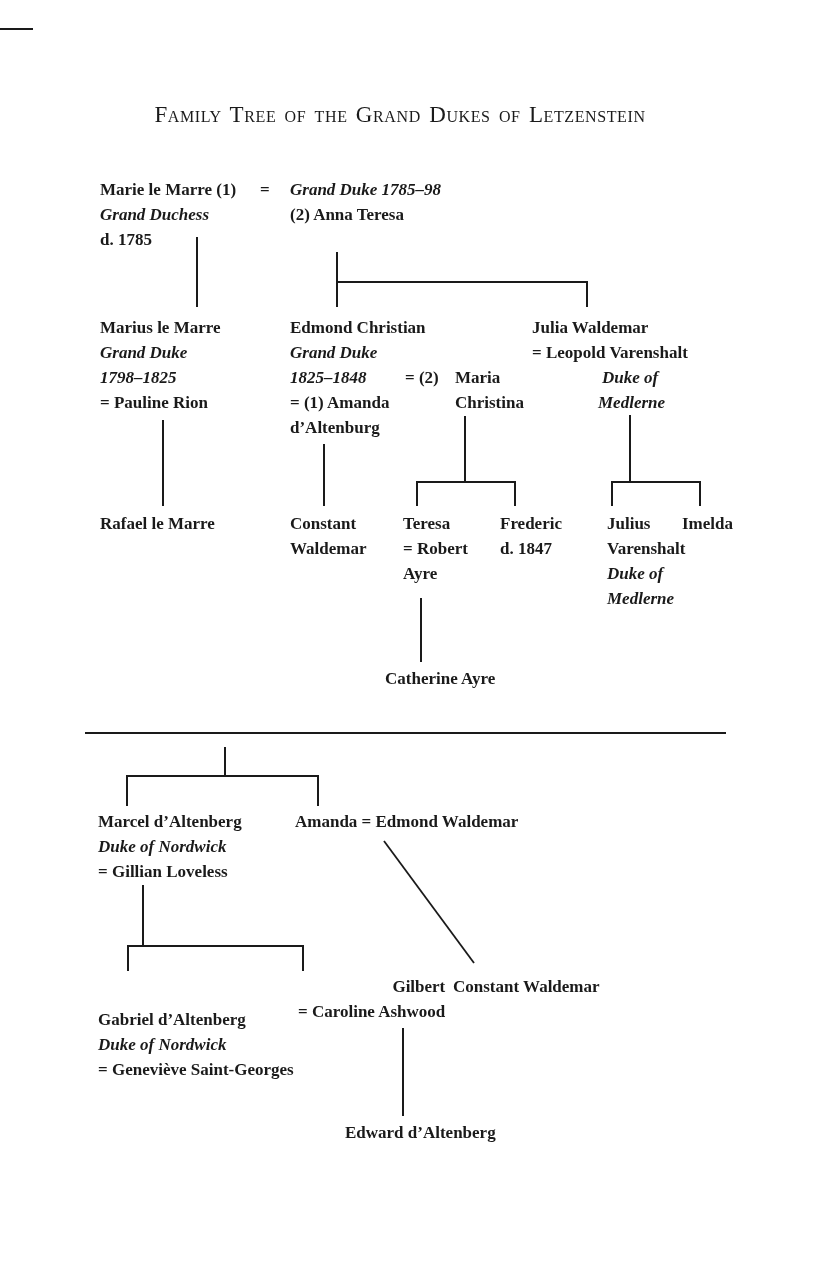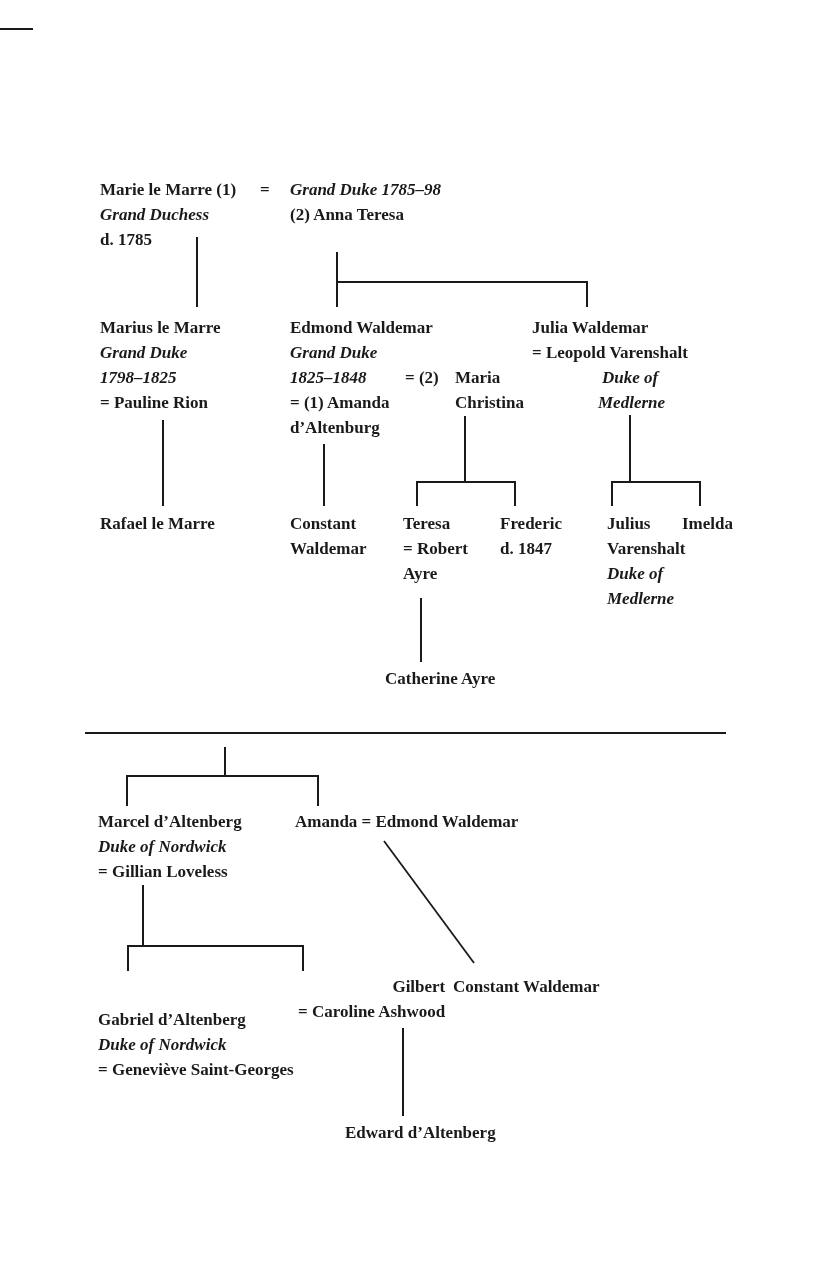--- a/index.html
+++ b/index.html
@@ -38,20 +38,21 @@
     white-space: nowrap;
   }
   .ln.r { font-style: normal; font-weight: 700; }
   .ln.i { font-style: italic; font-weight: 600; }
   .ln.b { font-style: normal; font-weight: 600; }
 </style>
 </head>
 <body>
 
 <div class="page">
+  <div class="title">Family Tree of the Grand Dukes of Letzenstein</div>
   <svg class="edges" width="826" height="1275" viewBox="0 0 826 1275">
       <line x1="0" y1="29" x2="33" y2="29" stroke="#1a1a1a" stroke-width="2.5" shape-rendering="crispEdges"></line>
       <line x1="197" y1="237" x2="197" y2="307" stroke="#1a1a1a" stroke-width="1.8" shape-rendering="crispEdges"></line>
       <line x1="337" y1="252" x2="337" y2="307" stroke="#1a1a1a" stroke-width="1.8" shape-rendering="crispEdges"></line>
       <line x1="336" y1="282" x2="588" y2="282" stroke="#1a1a1a" stroke-width="1.8" shape-rendering="crispEdges"></line>
       <line x1="587" y1="282" x2="587" y2="307" stroke="#1a1a1a" stroke-width="1.8" shape-rendering="crispEdges"></line>
       <line x1="163" y1="420" x2="163" y2="506" stroke="#1a1a1a" stroke-width="1.8" shape-rendering="crispEdges"></line>
       <line x1="324" y1="444" x2="324" y2="506" stroke="#1a1a1a" stroke-width="1.8" shape-rendering="crispEdges"></line>
       <line x1="465" y1="416" x2="465" y2="483" stroke="#1a1a1a" stroke-width="1.8" shape-rendering="crispEdges"></line>
       <line x1="416" y1="482" x2="516" y2="482" stroke="#1a1a1a" stroke-width="1.8" shape-rendering="crispEdges"></line>
@@ -87,21 +88,21 @@
         <div class="ln i">Grand Duke 1785–98</div>
         <div class="ln r">(2) Anna Teresa</div>
       </div>
       <div class="node" style="left: 100px; top: 315px;">
         <div class="ln r">Marius le Marre</div>
         <div class="ln i">Grand Duke</div>
         <div class="ln i">1798–1825</div>
         <div class="ln r">= Pauline Rion</div>
       </div>
       <div class="node" style="left: 290px; top: 315px;">
-        <div class="ln r">Edmond Waldemar</div>
+        <div class="ln r">Edmond Christian</div>
         <div class="ln i">Grand Duke</div>
         <div class="ln i">1825–1848</div>
         <div class="ln r">= (1) Amanda</div>
         <div class="ln r">d’Altenburg</div>
       </div>
       <div class="node" style="left: 405px; top: 365px;">
         <div class="ln r">= (2)</div>
       </div>
       <div class="node" style="left: 455px; top: 365px;">
         <div class="ln r">Maria</div>

